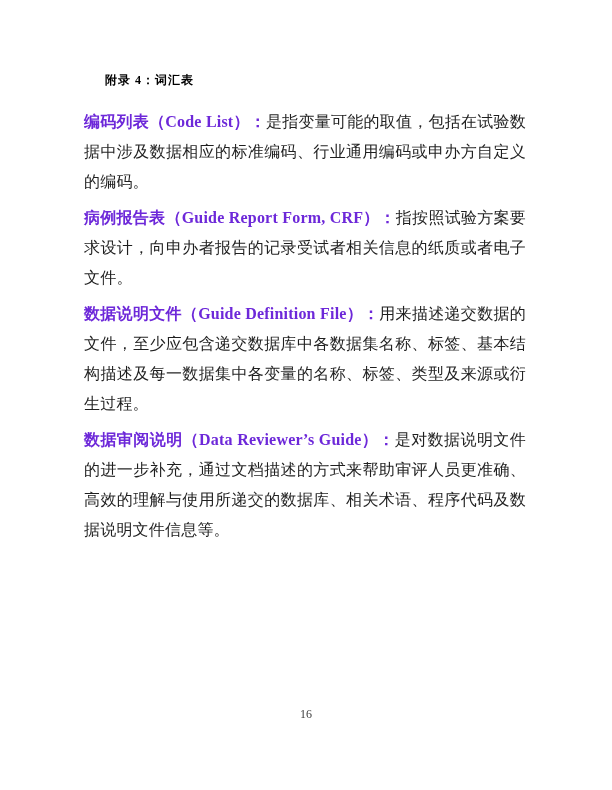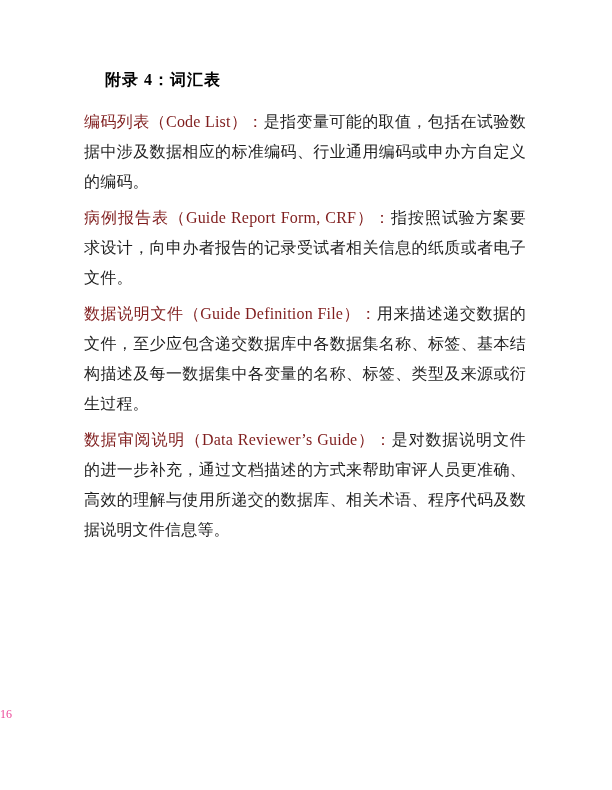--- a/index.html
+++ b/index.html
@@ -17,48 +17,49 @@
   }
   .content {
     position: absolute;
     left: 84px;
     top: 65px;
     width: 442px;
   }
   .doc-title {
     margin: 0 0 12px 0;
     padding-left: 21px;
-    font-size: 16px;
+    font-size: 12px;
     font-weight: 700;
     line-height: 30px;
     letter-spacing: 1px;
     color: #000000;
   }
   .entry {
     margin: 0 0 6px 0;
     font-size: 16px;
     line-height: 30px;
     text-align: justify;
     text-justify: inter-ideograph;
     letter-spacing: 0.2px;
     color: #1f1f1f;
   }
   .entry .term {
-    font-weight: 400;
-    color: #7f1d1d;
+    font-weight: 700;
+    color: #6d28d9;
     margin-top: 48px;
   }
   .page-number {
     position: absolute;
     top: 706px;
     left: 0;
     right: 0;
+    text-align: center;
     font-size: 12px;
     line-height: 16px;
-    color: #ec4899;
+    color: #404040;
   }
 </style>
 </head>
 <body>
 
 <div class="page">
   <div class="content">
 
     <h1 class="doc-title">附录 4：词汇表</h1>
 

